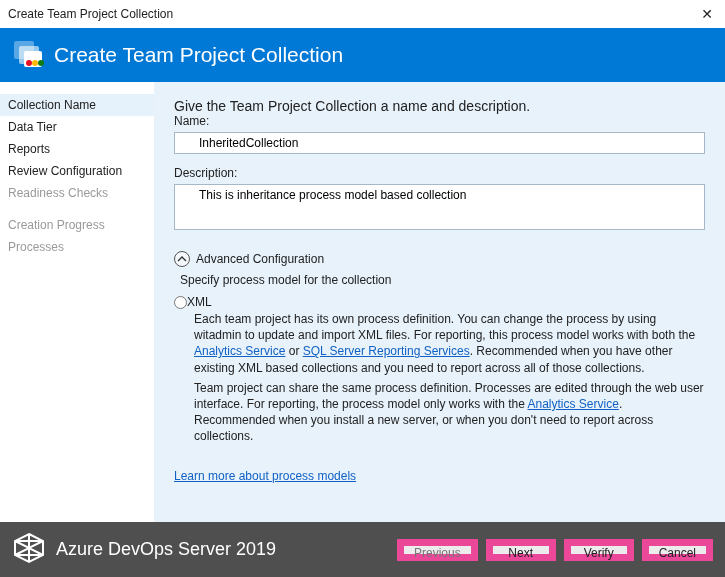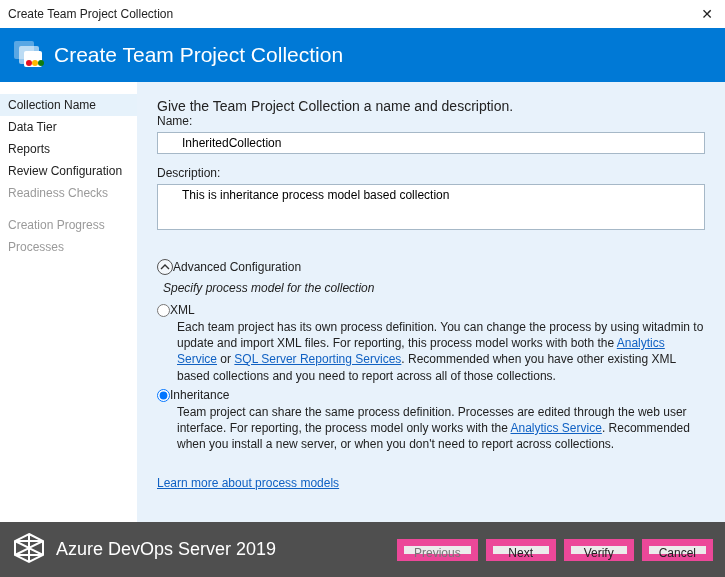--- a/index.html
+++ b/index.html
@@ -14,21 +14,21 @@
   .banner {
     background: #0079d6; color: #fff; height: 54px; display: flex; align-items: center;
     padding-left: 14px; gap: 10px;
   }
   .banner-icon { width: 30px; height: 28px; position: relative; }
   .banner-icon svg { display: block; }
   .banner-title { font-size: 21px; font-weight: 300; }
 
   .body-row { display: flex; height: 440px; }
   .sidebar {
-    width: 137px; background: #fff; padding: 12px 0 0 0;
+    width: 154px; background: #fff; padding: 12px 0 0 0;
   }
   .side-item {
     font-size: 12px; padding: 4px 8px 4px 8px; color: #222; cursor: pointer;
   }
   .side-item.sel { background: #e6f2fb; }
   .side-item.disabled { color: #9a9a9a; cursor: default; }
   .side-sep { height: 10px; }
 
   .main {
     flex: 1; background: #e8f2fb; padding: 16px 20px 10px 20px; font-size: 12px; color: #222;
@@ -36,30 +36,30 @@
   }
   .main h2 { font-size: 14px; font-weight: 400; }
   .lbl { margin-bottom: 4px; }
   .txt {
     width: 100%; border: 1px solid #a6b8c7; background: #fff; font-size: 12px;
     padding: 3px 24px; font-family: inherit;
   }
   .desc { height: 46px; resize: none; }
   .gap { height: 12px; }
 
-  .adv-row { display: flex; align-items: center; gap: 0; margin-top: 14px; margin-bottom: 6px; }
+  .adv-row { display: flex; align-items: center; gap: 6px; margin-top: 6px; margin-bottom: 6px; }
   .chev {
     width: 16px; height: 16px; border: 1px solid #555; border-radius: 50%;
     display: flex; align-items: center; justify-content: center; cursor: pointer;
     background: #f4f8fc;
   }
   .chev svg { display:block; }
   .adv-label { font-size: 12px; }
 
-  .sub { margin-left: 6px; margin-bottom: 8px; font-style: italic; }
+  .sub { margin-left: 6px; margin-bottom: 8px; }
 
   .opt { margin-top: 4px; }
   .opt-row { display: flex; align-items: flex-start; }
   .opt input[type=radio] { margin-top: 1px; }
   .opt-label { font-size: 12px; }
   .opt-desc { margin-left: 20px; margin-top: 2px; line-height: 1.35; }
   a.link { color: #1061c3; text-decoration: underline; cursor: pointer; }
 
   .learn { margin-top: 24px; }
   .learn a { color: #1061c3; text-decoration: underline; font-size: 12px; cursor: pointer; }
@@ -137,24 +137,20 @@
       <div class="opt-row">
         <input type="radio" name="pm" style="">
         <span class="opt-label">XML</span>
       </div>
       <div class="opt-desc">
         <span>Each team project has its own process definition. You can change the process by using witadmin to update and import XML files. For reporting, this process model works with both the </span><a class="link">Analytics Service</a><span> or </span><a class="link">SQL Server Reporting Services</a><span>. Recommended when you have other existing XML based collections and you need to report across all of those collections.</span>
       </div>
     </div>
 
     <div class="opt">
-      <div class="opt-row">
-        <input type="radio" name="pm" checked="" style="">
-        <span class="opt-label">Inheritance</span>
-      </div>
       <div class="opt-desc">
         <span>Team project can share the same process definition. Processes are edited through the web user interface. For reporting, the process model only works with the </span><a class="link">Analytics Service</a><span>. Recommended when you install a new server, or when you don't need to report across collections.</span>
       </div>
     </div>
 
     <div class="learn">
       <a>Learn more about process models</a>
     </div>
   </div>
 </div>

